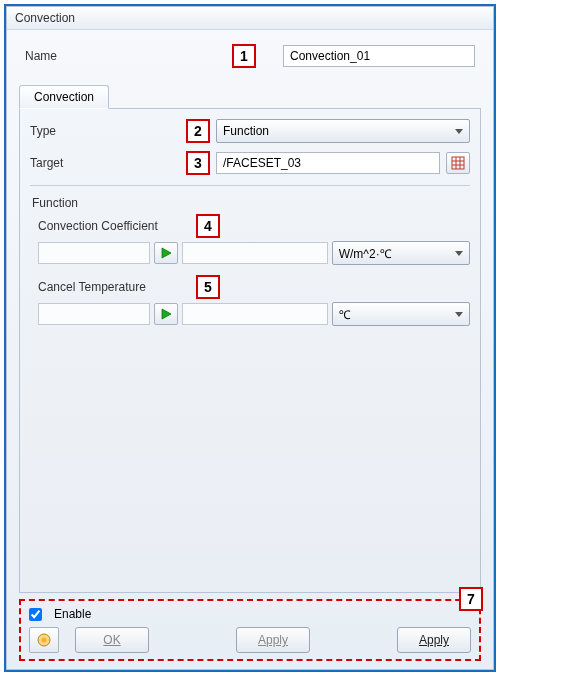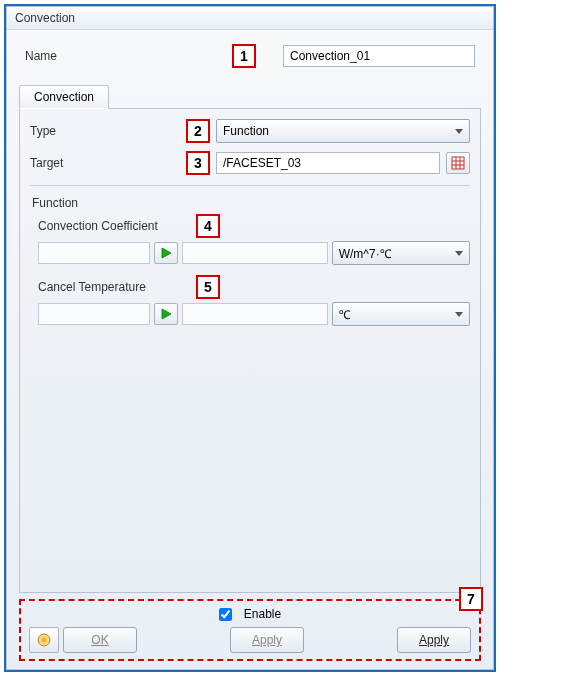--- a/index.html
+++ b/index.html
@@ -187,28 +187,27 @@
   padding: 6px 8px;
   margin-top: 6px;
   display: flex;
   flex-direction: column;
   gap: 6px;
   position: relative;
 }
 .bottom-buttons {
   display: flex;
   align-items: center;
-  gap: 4px;
+  gap: 16px;
 }
 .checkbox-row {
   display: flex;
   align-items: center;
   gap: 12px;
   font-size: 12px;
-  justify-content: center;
 }
 .grid-icon {
   width: 14px; height: 14px;
 }
 </style>
 </head>
 <body>
 
 <div class="outer-border">
 <div class="window">
@@ -260,21 +259,21 @@
         </div>
         <div class="subrow" style="padding-left:8px;">
           <div class="spacer-input"></div>
           <div class="play-btn">
             <svg viewBox="0 0 12 12">
                   <polygon points="2,1 11,6 2,11" fill="#1aaa1a" stroke="#0a7a0a" stroke-width="0.8"></polygon>
                 </svg>
           </div>
           <div class="spacer-input" style="flex:1.3;"></div>
           <div class="select unit-select">
-                <span>W/m^7·℃</span>
+                <span>W/m^2·℃</span>
               </div>
         </div>
 
         <div class="row" style="margin-bottom:2px;">
           <div class="label" style="width:160px; padding-left:8px;">Cancel Temperature</div>
           <div class="callout" style="position:static;">5</div>
         </div>
         <div class="subrow" style="padding-left:8px;">
           <div class="spacer-input"></div>
           <div class="play-btn">

